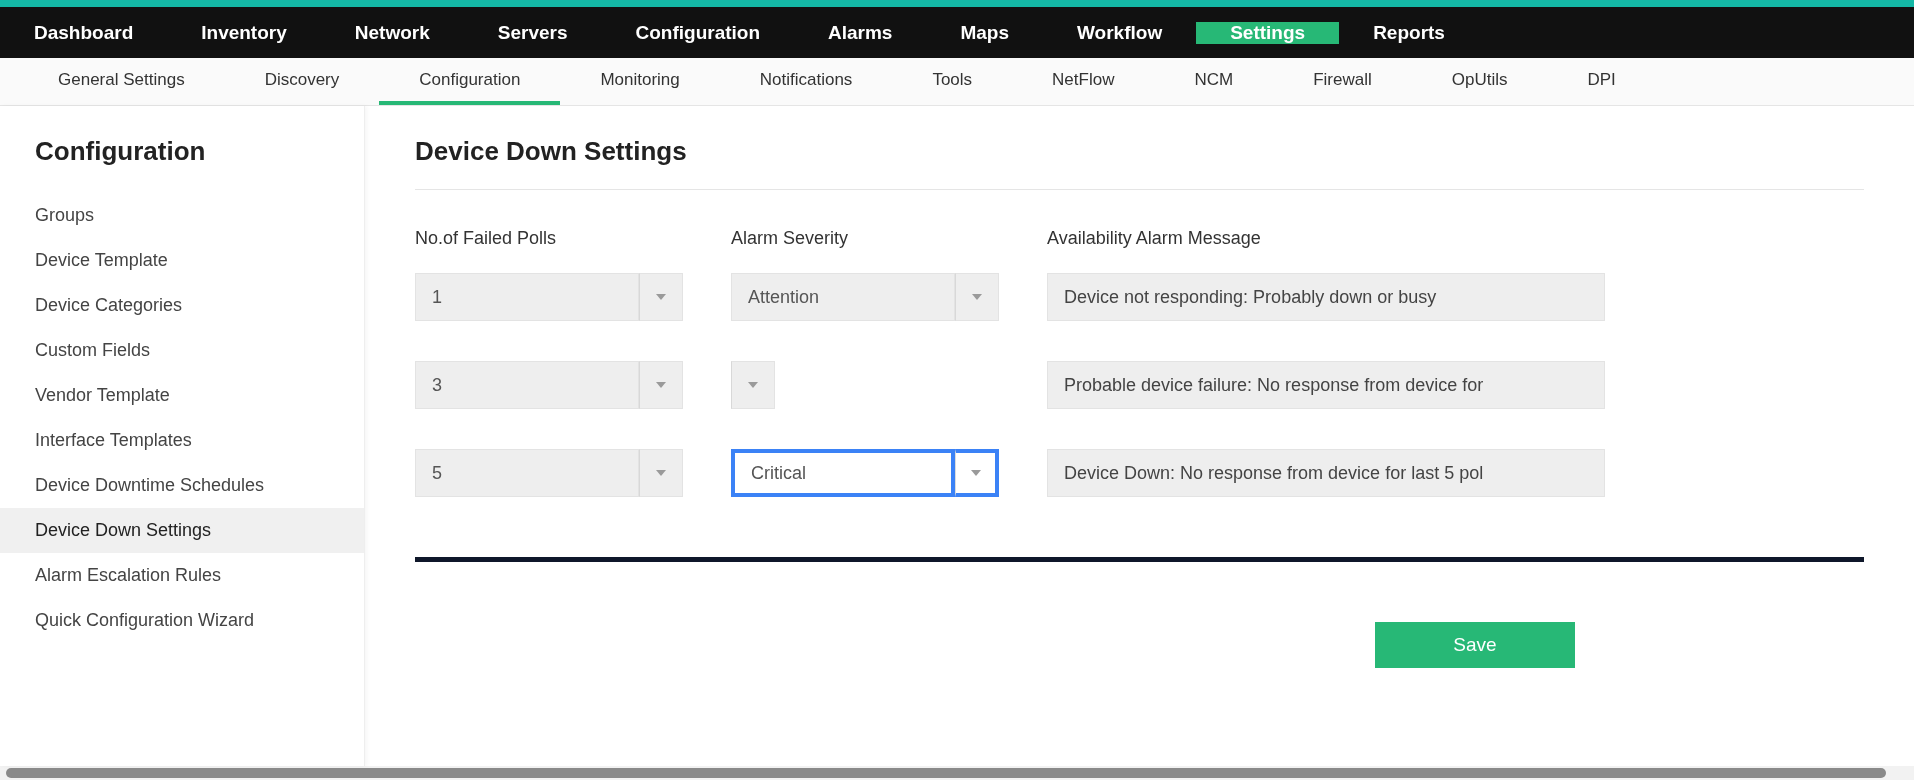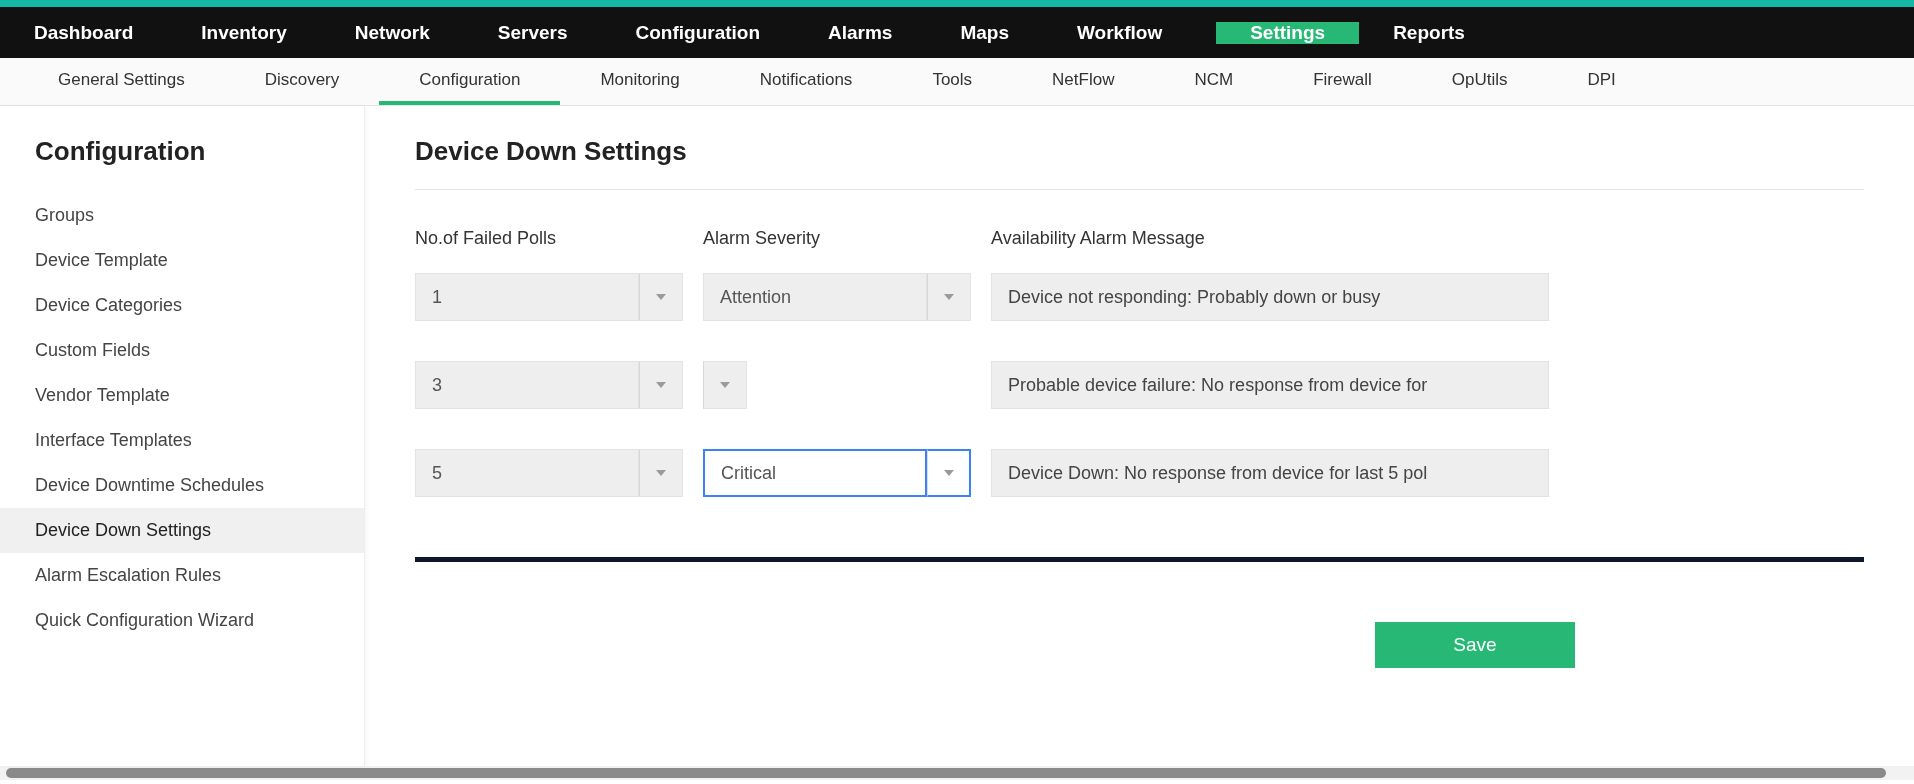--- a/index.html
+++ b/index.html
@@ -22,21 +22,20 @@
     color: #fff;
     font-size: 19px;
     font-weight: 600;
     padding: 0 34px;
     display: flex;
     align-items: center;
     cursor: pointer;
   }
   .topnav .nav-item.active {
     background: #27b876;
-    margin-left: 20px;
   }
   
   .subnav {
     display: flex;
     background: #fafafa;
     border-bottom: 1px solid #e5e5e5;
     height: 48px;
     align-items: stretch;
     padding: 0 18px;
   }
@@ -93,21 +92,21 @@
     color: #222;
     margin-bottom: 22px;
   }
   hr.divider {
     border: none;
     border-top: 1px solid #e5e5e5;
     margin: 0 0 38px 0;
   }
   .hdr-row, .data-row {
     display: flex;
-    gap: 20px;
+    gap: 48px;
     margin-bottom: 24px;
     align-items: center;
   }
   .col1 { width: 268px; }
   .col2 { width: 268px; }
   .col3 { width: 558px; }
   .hdr-row div {
     font-size: 18px;
     color: #333;
     font-weight: 500;
@@ -133,21 +132,21 @@
     border: 1px solid #e3e3e3;
     border-left: 1px solid #d8d8d8;
     display: flex;
     align-items: center;
     justify-content: center;
     cursor: pointer;
   }
   .select-box.editable .sel-val,
   .select-box.editable .sel-btn {
     background: #fff;
-    border: 2px solid #3b82f6;
+    border: 4px solid #3b82f6;
   }
   .select-box.editable .sel-btn { border-left: 1px solid #dcdcdc; }
   .caret {
     width: 0; height: 0;
     border-left: 5px solid transparent;
     border-right: 5px solid transparent;
     border-top: 6px solid #9a9a9a;
   }
   .text-input {
     width: 100%;

